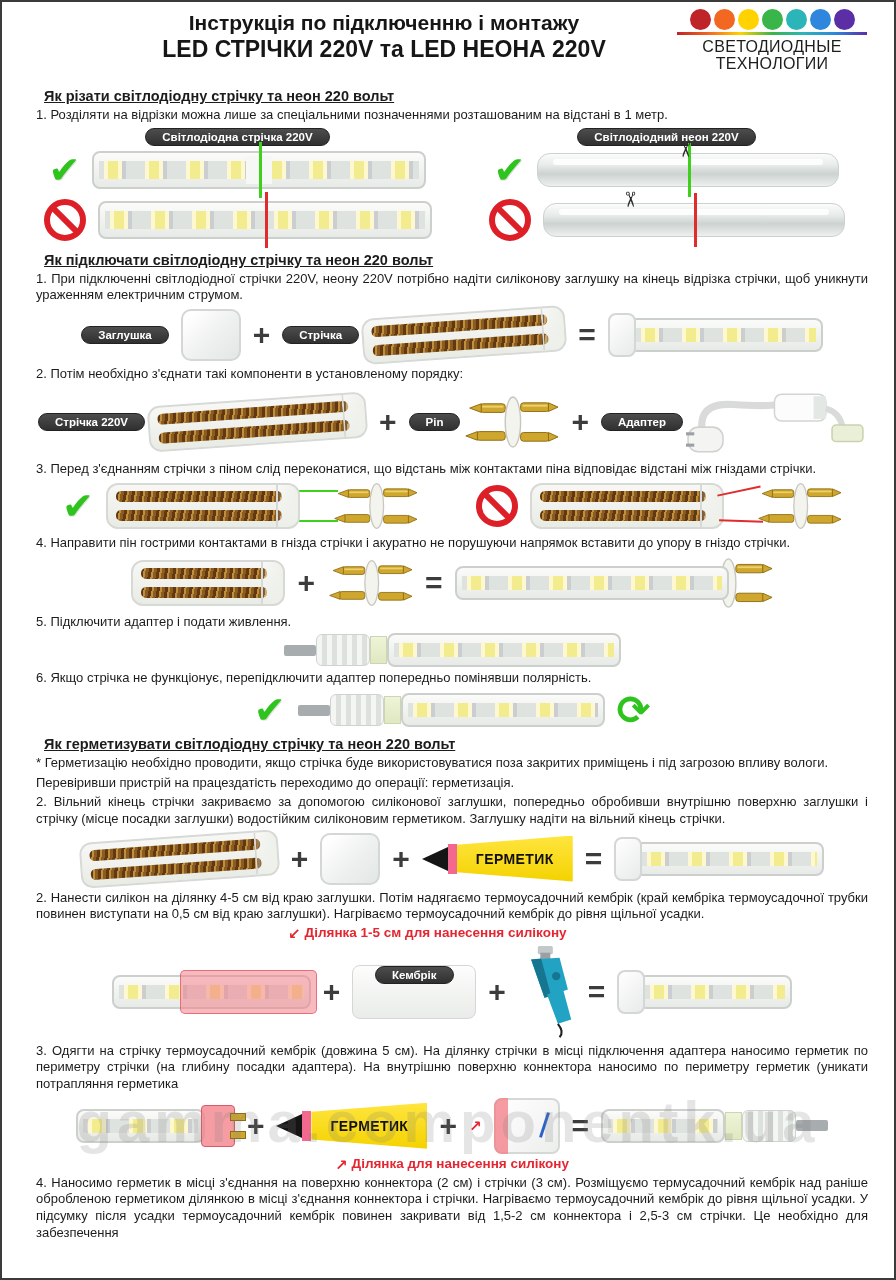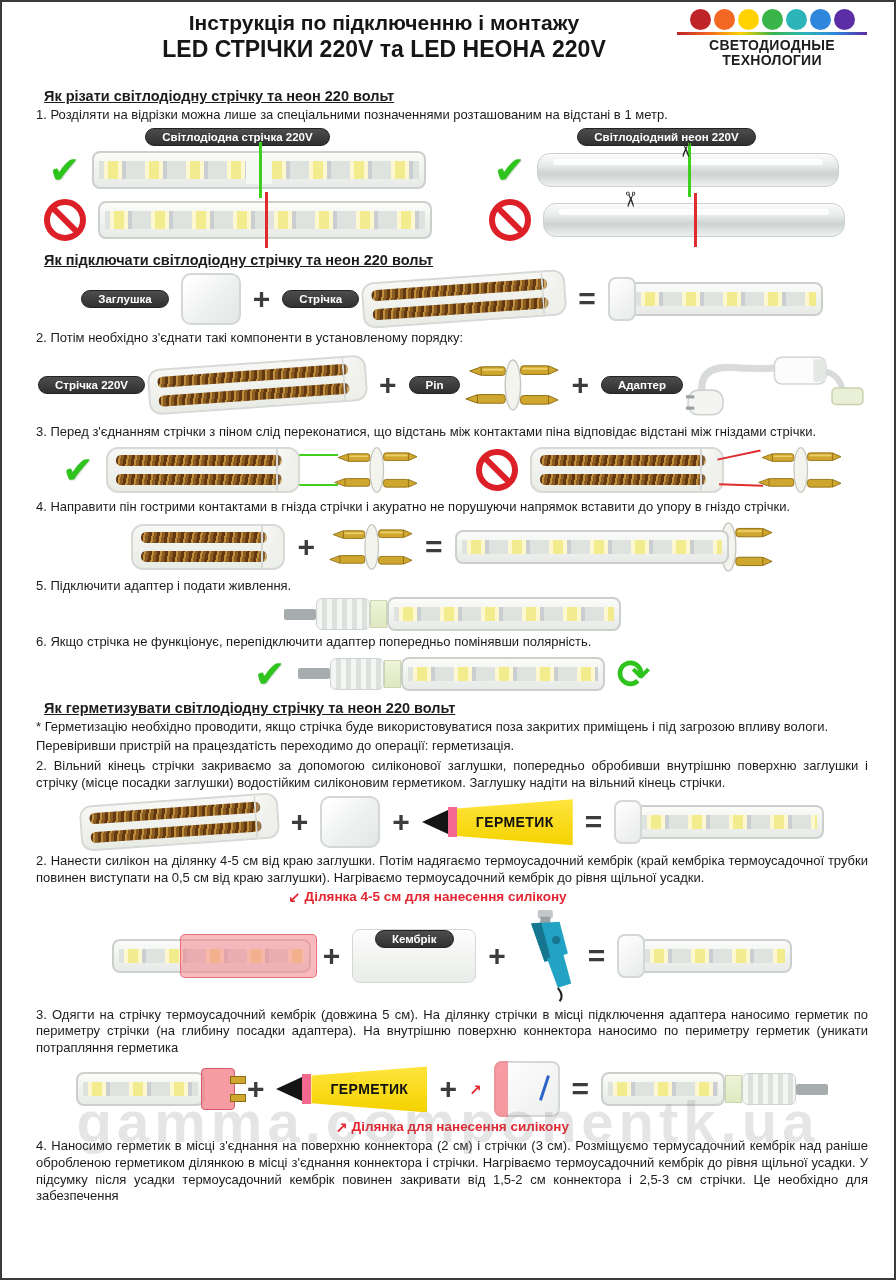--- a/index.html
+++ b/index.html
@@ -10,21 +10,21 @@
 
   
   .header{position:relative;height:74px}
   .titles{position:absolute;left:120px;right:256px;top:2px;text-align:center}
   .t1{font-size:21px;font-weight:bold;margin:0;line-height:1.25;color:#161616}
   .t2{font-size:23px;font-weight:bold;margin:0;line-height:1.2;color:#161616}
   .logo{position:absolute;right:-2px;top:1px;width:196px;text-align:center}
   .dots{display:flex;justify-content:center;gap:3px;margin-bottom:2px}
   .dot{width:21px;height:21px;border-radius:50%;display:inline-block}
   .rline{height:3px;margin:0 3px 3px}
-  .l1,.l2{font-size:14px;font-weight:bold;color:#1d1d1d;line-height:1.08;letter-spacing:.3px}
+  .l1,.l2{font-size:16px;font-weight:normal;color:#1d1d1d;line-height:1.08;letter-spacing:.3px}
 
   h2.sec{font-size:14.5px;font-weight:bold;text-decoration:underline;margin:6px 8px 3px}
   p.step{font-size:13px;line-height:1.28;margin:3px 0;text-align:justify}
 
   .pill{background:linear-gradient(#4d4d4d,#303030);color:#fff;font-size:11.5px;font-weight:bold;
         padding:2px 16px;border-radius:9px;white-space:nowrap;display:inline-block;border:1px solid #222}
 
   .figrow{display:flex;align-items:center;justify-content:center;gap:12px;margin:5px 0}
   .figcol{display:flex;align-items:center;gap:3px}
   .op{font-size:30px;font-weight:900;color:#3c3c3c;line-height:1;flex:none}
@@ -208,20 +208,21 @@
         <span class="nosign"></span>
         <div class="neon" style="width:300px">
           <div class="cutline red"></div>
           <span class="scis" style="left:26%">✂</span>
         </div>
       </div>
     </div>
   </div>
 
   <h2 class="sec">Як підключати світлодіодну стрічку та неон 220 вольт</h2>
+  <p class="step">1. При підключенні світлодіодної стрічки 220V, неону 220V потрібно надіти силіконову заглушку на кінець відрізка стрічки, щоб уникнути ураженням електричним струмом.</p>
 
   <div class="figrow">
     <span class="pill">Заглушка</span>
     <div class="capcube"></div>
     <span class="op">+</span>
     <div class="figcol">
       <span class="pill">Стрічка</span>
       <div class="copper tilt" style="width:200px">
           <i class="r1"></i>
           <i class="r2"></i>
@@ -370,21 +371,21 @@
       <div class="ledstrip" style="width:185px">
           <div class="chips"></div>
         </div>
     </div>
   </div>
 
   <p class="step">2. Нанести силікон на ділянку 4-5 см від краю заглушки. Потім надягаємо термоусадочний кембрік (край кембріка термоусадочної трубки повинен виступати на 0,5 см від краю заглушки). Нагріваємо термоусадочний кембрік до рівня щільної усадки.</p>
 
   <div class="labelrow" style="padding-left:252px">
     <span class="redarrow">↙</span>
-    <span class="redlabel">Ділянка 4-5 см для нанесення силікону</span>
+    <span class="redlabel">Ділянка 1-5 см для нанесення силікону</span>
   </div>
 
   <div class="figrow">
     <div class="assembly">
       <div class="ledstrip" style="width:195px">
         <div class="chips"></div>
         <div class="pinkzone" style="left:34%;right:-8px"></div>
       </div>
     </div>
     <span class="op">+</span>

